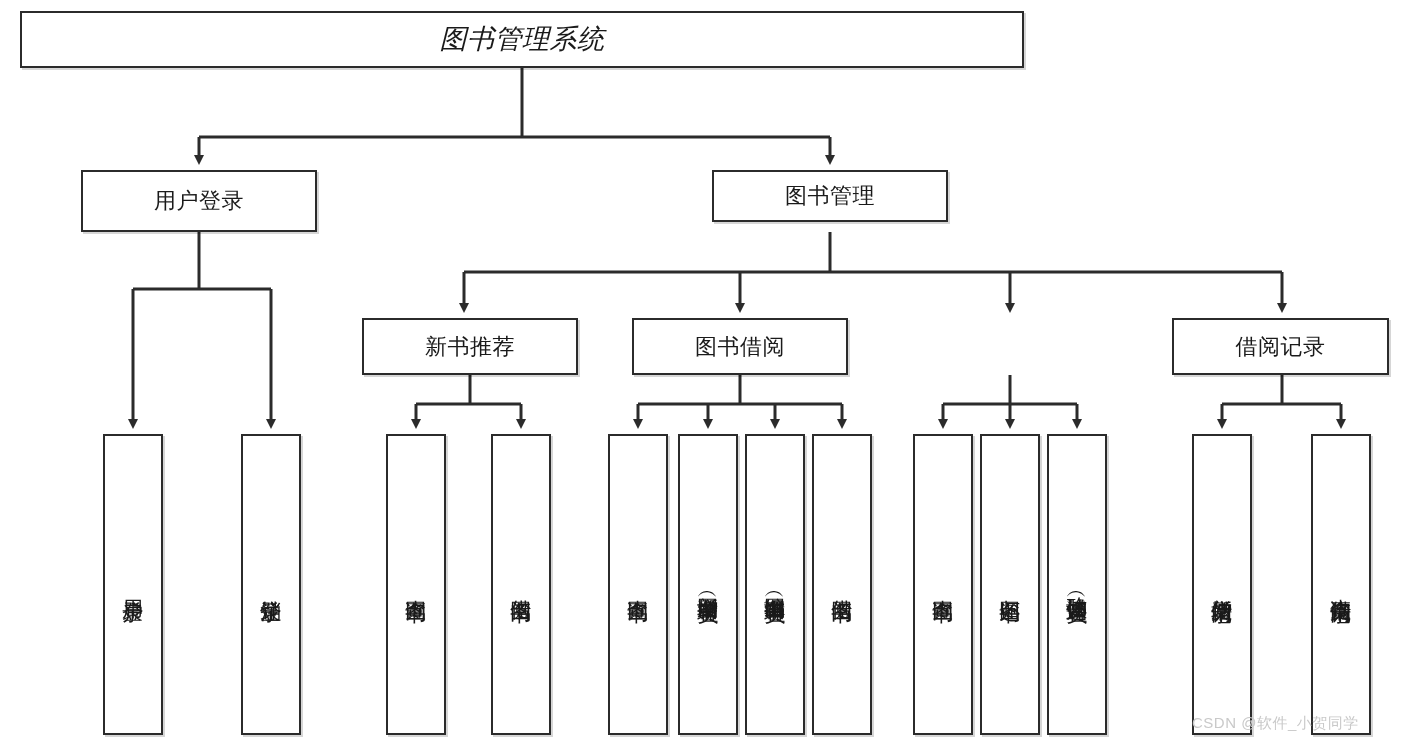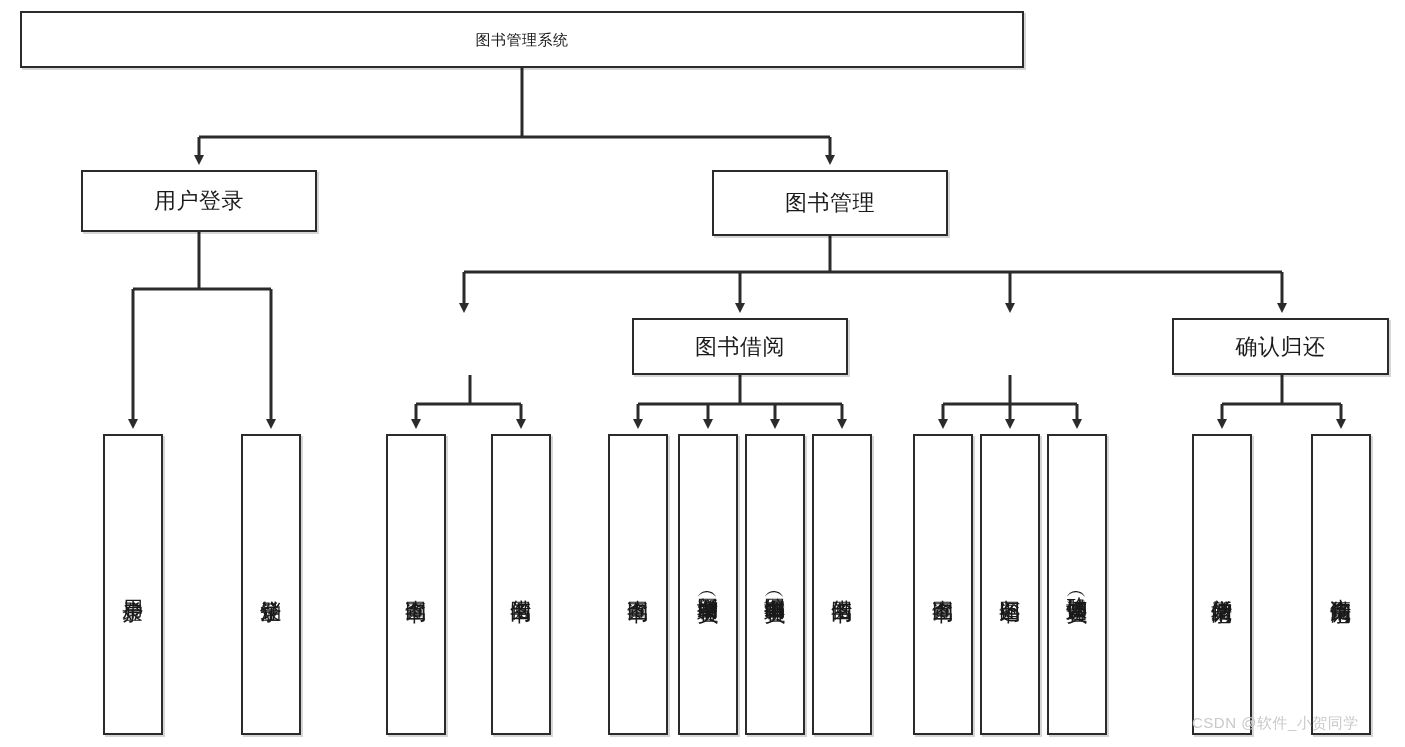--- a/index.html
+++ b/index.html
@@ -38,21 +38,22 @@
   }
   .node .label {
     white-space: pre;
     letter-spacing: 0.5px;
   }
   .node.h-node .label {
     font-size: 22px;
     line-height: 1;
   }
   .node.root .label {
-    font-size: 15px;
+    font-size: 27px;
+    font-style: italic;
   }
   .node.leaf {
     align-items: center;
     justify-content: center;
   }
   .node.leaf .label {
     writing-mode: vertical-rl;
     text-orientation: upright;
     font-size: 21px;
     line-height: 1.12;
@@ -122,29 +123,32 @@
     </g>
   </svg>
 
   <div class="node h-node root" style="left:20px; top:11px; width:1004px; height:57px;">
     <span class="label">图书管理系统</span>
   </div>
 
   <div class="node h-node" style="left:81px; top:170px; width:236px; height:62px;">
     <span class="label">用户登录</span>
   </div>
-  <div class="node h-node" style="left:712px; top:170px; width:236px; height:66px;">
+  <div class="node h-node" style="left:712px; top:170px; width:236px; height:52px;">
     <span class="label">图书管理</span>
   </div>
 
+  <div class="node h-node" style="left:362px; top:318px; width:216px; height:57px;">
+    <span class="label">新书推荐</span>
+  </div>
   <div class="node h-node" style="left:632px; top:318px; width:216px; height:57px;">
     <span class="label">图书借阅</span>
   </div>
   <div class="node h-node" style="left:1172px; top:318px; width:217px; height:57px;">
-    <span class="label">确认归还</span>
+    <span class="label">借阅记录</span>
   </div>
 
   <div class="node leaf" style="left:103px; top:434px; width:60px; height:301px;">
     <span class="label">用户登录</span>
   </div>
   <div class="node leaf" style="left:241px; top:434px; width:60px; height:301px;">
     <span class="label">注销登录</span>
   </div>
 
   <div class="node leaf" style="left:386px; top:434px; width:60px; height:301px;">

